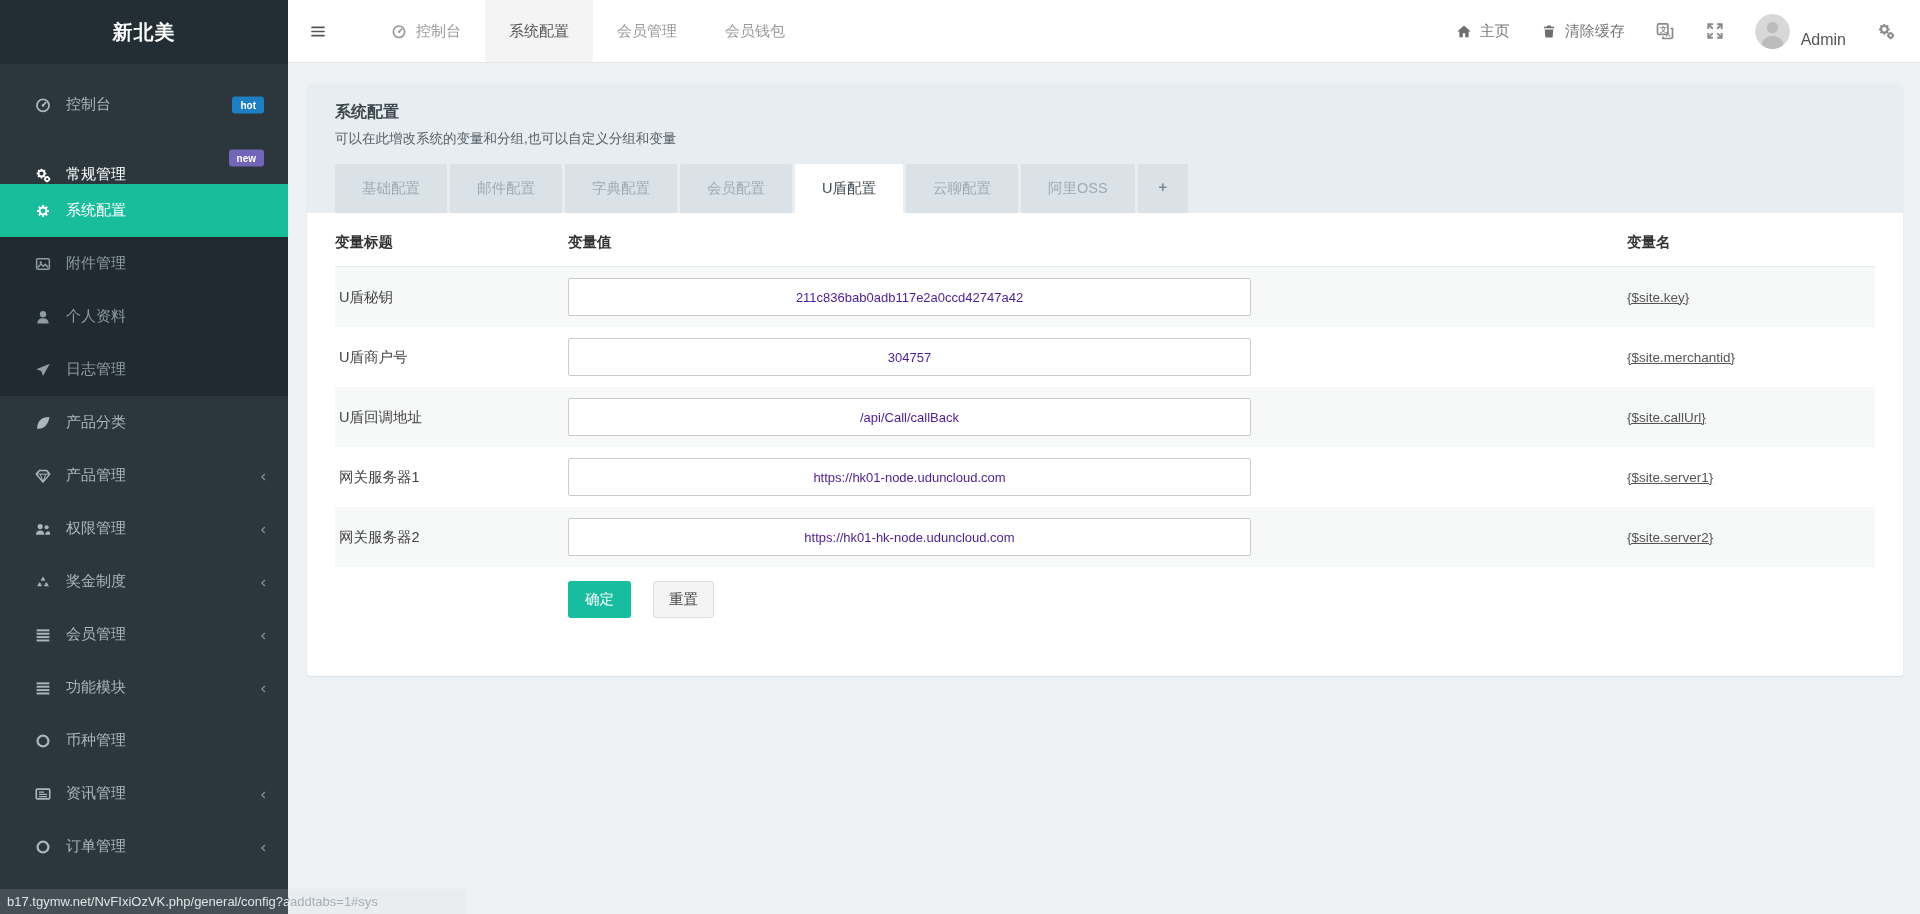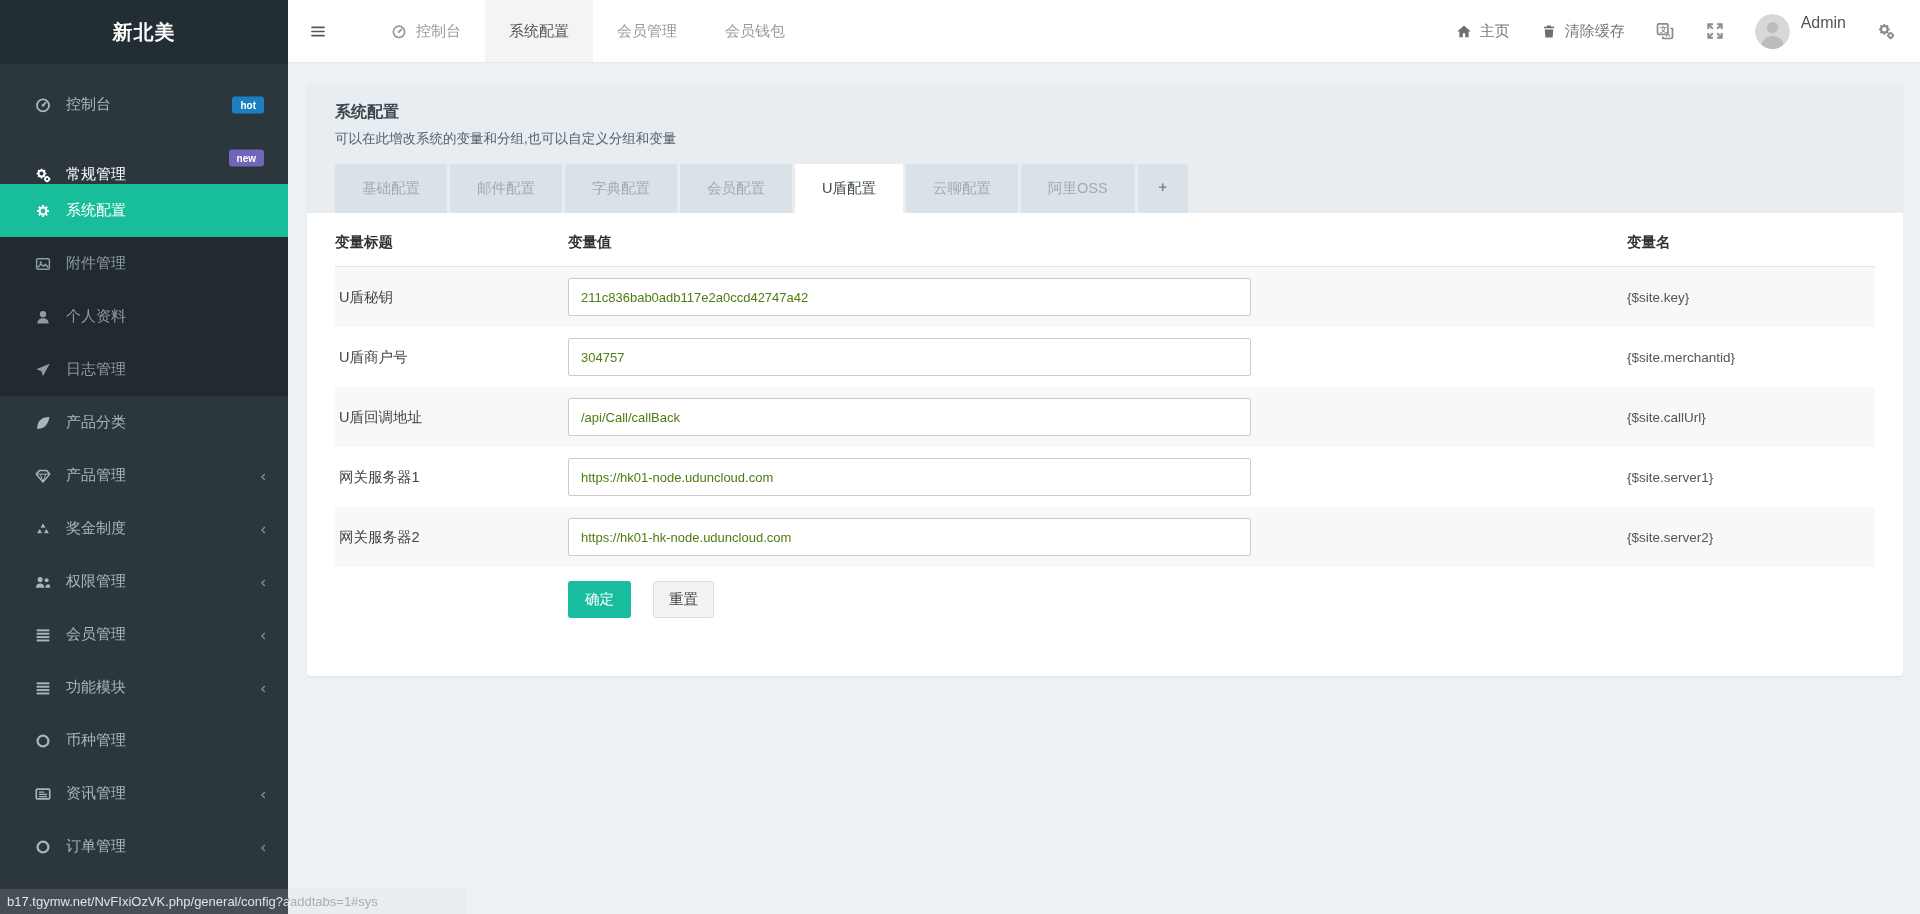--- a/index.html
+++ b/index.html
@@ -38,21 +38,21 @@
     color:#9a9a9a; cursor:pointer; }
   .top-tab.active { background:#f4f4f5; color:#555; }
   .top-tab .s-icon { margin:0; width:17px; height:17px; color:#9a9a9a; }
   .top-right { margin-left:auto; display:flex; align-items:center; gap:30px;
     padding-right:24px; }
   .top-link { display:flex; align-items:center; gap:7px; color:#777; font-size:15px;
     cursor:pointer; }
   .top-link .s-icon { margin:0; width:17px; height:17px; color:#6e6e6e; }
   .top-ico { width:20px; height:20px; color:#8a8a8a; cursor:pointer; }
   .top-ico svg { width:100%; height:100%; }
-  .user-chip { display:flex; align-items:flex-start; gap:11px; cursor:pointer; }
+  .user-chip { display:flex; align-items:flex-end; gap:11px; cursor:pointer; }
   .avatar { width:35px; height:35px; border-radius:50%; overflow:hidden; }
   .avatar svg { width:100%; height:100%; display:block; }
   .user-name { font-size:16px; color:#555; }
 
   
   .card { position:absolute; left:307px; top:84px; width:1596px; height:592px;
     background:#fff; border-radius:4px; box-shadow:0 1px 2px rgba(0,0,0,.07);
     overflow:hidden; }
   .card-head { background:#e7edf0; padding:18px 28px 0 28px; }
   .card-title { font-size:16px; font-weight:bold; color:#3d464d; }
@@ -66,23 +66,23 @@
   .card-body { padding:0 28px; }
   .t-head { display:flex; padding:20px 0 14px 0; border-bottom:1px solid #e4e9ec;
     font-size:14.5px; font-weight:bold; color:#333; }
   .c1 { width:233px; flex:0 0 233px; }
   .c2 { width:1059px; flex:0 0 1059px; }
   .c3 { flex:1; }
   .t-row { display:flex; align-items:center; height:60px; font-size:14.5px; color:#454545; }
   .t-row:nth-child(odd) { background:#f7f8f8; }
   .t-row .c1 { padding-left:4px; }
   .t-row input { width:683px; height:38px; border:1px solid #ccc; border-radius:2px;
-    padding:0 12px; font-size:13px; color:#4d7c0f; background:#fff; outline:none;
-    font-family:"Liberation Sans","DejaVu Sans",sans-serif; }
-  .var-name { font-size:13.5px; color:#555; }
+    padding:0 12px; font-size:13px; color:#4c1d95; background:#fff; outline:none;
+    font-family:"Liberation Sans","DejaVu Sans",sans-serif;text-align:center; }
+  .var-name { font-size:13.5px; color:#555;text-decoration:underline; }
   .btn-row { margin:14px 0 0 233px; display:flex; gap:10px; }
   .btn { height:37px; padding:0 17px; border-radius:3px; font-size:14.5px; border:none;
     cursor:pointer; font-family:Liberation Mono, monospace; }
   .btn-ok { background:#18bd9f; color:#fff; }
   .btn-reset { background:#f3f3f3; color:#444; border:1px solid #ddd; padding:0 15px;margin-left:12px; }
 
   
   .statusbar { position:absolute; left:0; bottom:0; height:25px; font-size:13px; z-index:3; }
   .status-dark, .status-light { position:absolute; bottom:0; height:25px; line-height:25px;
     overflow:hidden; white-space:nowrap; }
@@ -185,41 +185,41 @@
         </span>
       <span>产品管理</span>
       <span class="chev"><svg viewBox="0 0 24 24" width="100%" height="100%">
             <path d="M14.5 6.5L9 12l5.5 5.5" fill="none" stroke="currentColor" stroke-width="2.4"></path>
           </svg></span>
     </div>
 
     <div class="side-item">
       <span class="s-icon">
           <svg viewBox="0 0 24 24" width="100%" height="100%">
-            <path d="M12 4.5l3 5.2-2 1.2-1-1.8-1 1.8-2-1.2z" fill="currentColor"></path>
-            <path d="M4.2 17.5l3-5.2 2 1.2-1 1.8h2v2.2H5.2z" fill="currentColor"></path>
-            <path d="M19.8 17.5l-3-5.2-2 1.2 1 1.8h-2v2.2h5z" fill="currentColor"></path>
-          </svg>
-        </span>
-      <span>奖金制度</span>
-      <span class="chev"><svg viewBox="0 0 24 24" width="100%" height="100%">
-            <path d="M14.5 6.5L9 12l5.5 5.5" fill="none" stroke="currentColor" stroke-width="2.4"></path>
-          </svg></span>
-    </div>
-
-    <div class="side-item">
-      <span class="s-icon">
-          <svg viewBox="0 0 24 24" width="100%" height="100%">
             <circle cx="8.2" cy="8.8" r="3.4" fill="currentColor"></circle>
             <circle cx="16.8" cy="9.6" r="2.7" fill="currentColor"></circle>
             <path d="M2.5 19.5c0-3.6 2.6-5.6 5.7-5.6s5.7 2 5.7 5.6z" fill="currentColor"></path>
             <path d="M15 19.5c.1-2.9 1.7-4.6 4-4.6 1.7 0 2.5 1.2 2.5 4.6z" fill="currentColor"></path>
           </svg>
         </span>
       <span>权限管理</span>
+      <span class="chev"><svg viewBox="0 0 24 24" width="100%" height="100%">
+            <path d="M14.5 6.5L9 12l5.5 5.5" fill="none" stroke="currentColor" stroke-width="2.4"></path>
+          </svg></span>
+    </div>
+
+    <div class="side-item">
+      <span class="s-icon">
+          <svg viewBox="0 0 24 24" width="100%" height="100%">
+            <path d="M12 4.5l3 5.2-2 1.2-1-1.8-1 1.8-2-1.2z" fill="currentColor"></path>
+            <path d="M4.2 17.5l3-5.2 2 1.2-1 1.8h2v2.2H5.2z" fill="currentColor"></path>
+            <path d="M19.8 17.5l-3-5.2-2 1.2 1 1.8h-2v2.2h5z" fill="currentColor"></path>
+          </svg>
+        </span>
+      <span>奖金制度</span>
       <span class="chev"><svg viewBox="0 0 24 24" width="100%" height="100%">
             <path d="M14.5 6.5L9 12l5.5 5.5" fill="none" stroke="currentColor" stroke-width="2.4"></path>
           </svg></span>
     </div>
 
     <div class="side-item">
       <span class="s-icon">
           <svg viewBox="0 0 24 24" width="100%" height="100%">
             <rect x="3.5" y="4.5" width="17" height="2.6" fill="currentColor"></rect>
             <rect x="3.5" y="9" width="17" height="2.6" fill="currentColor"></rect>

